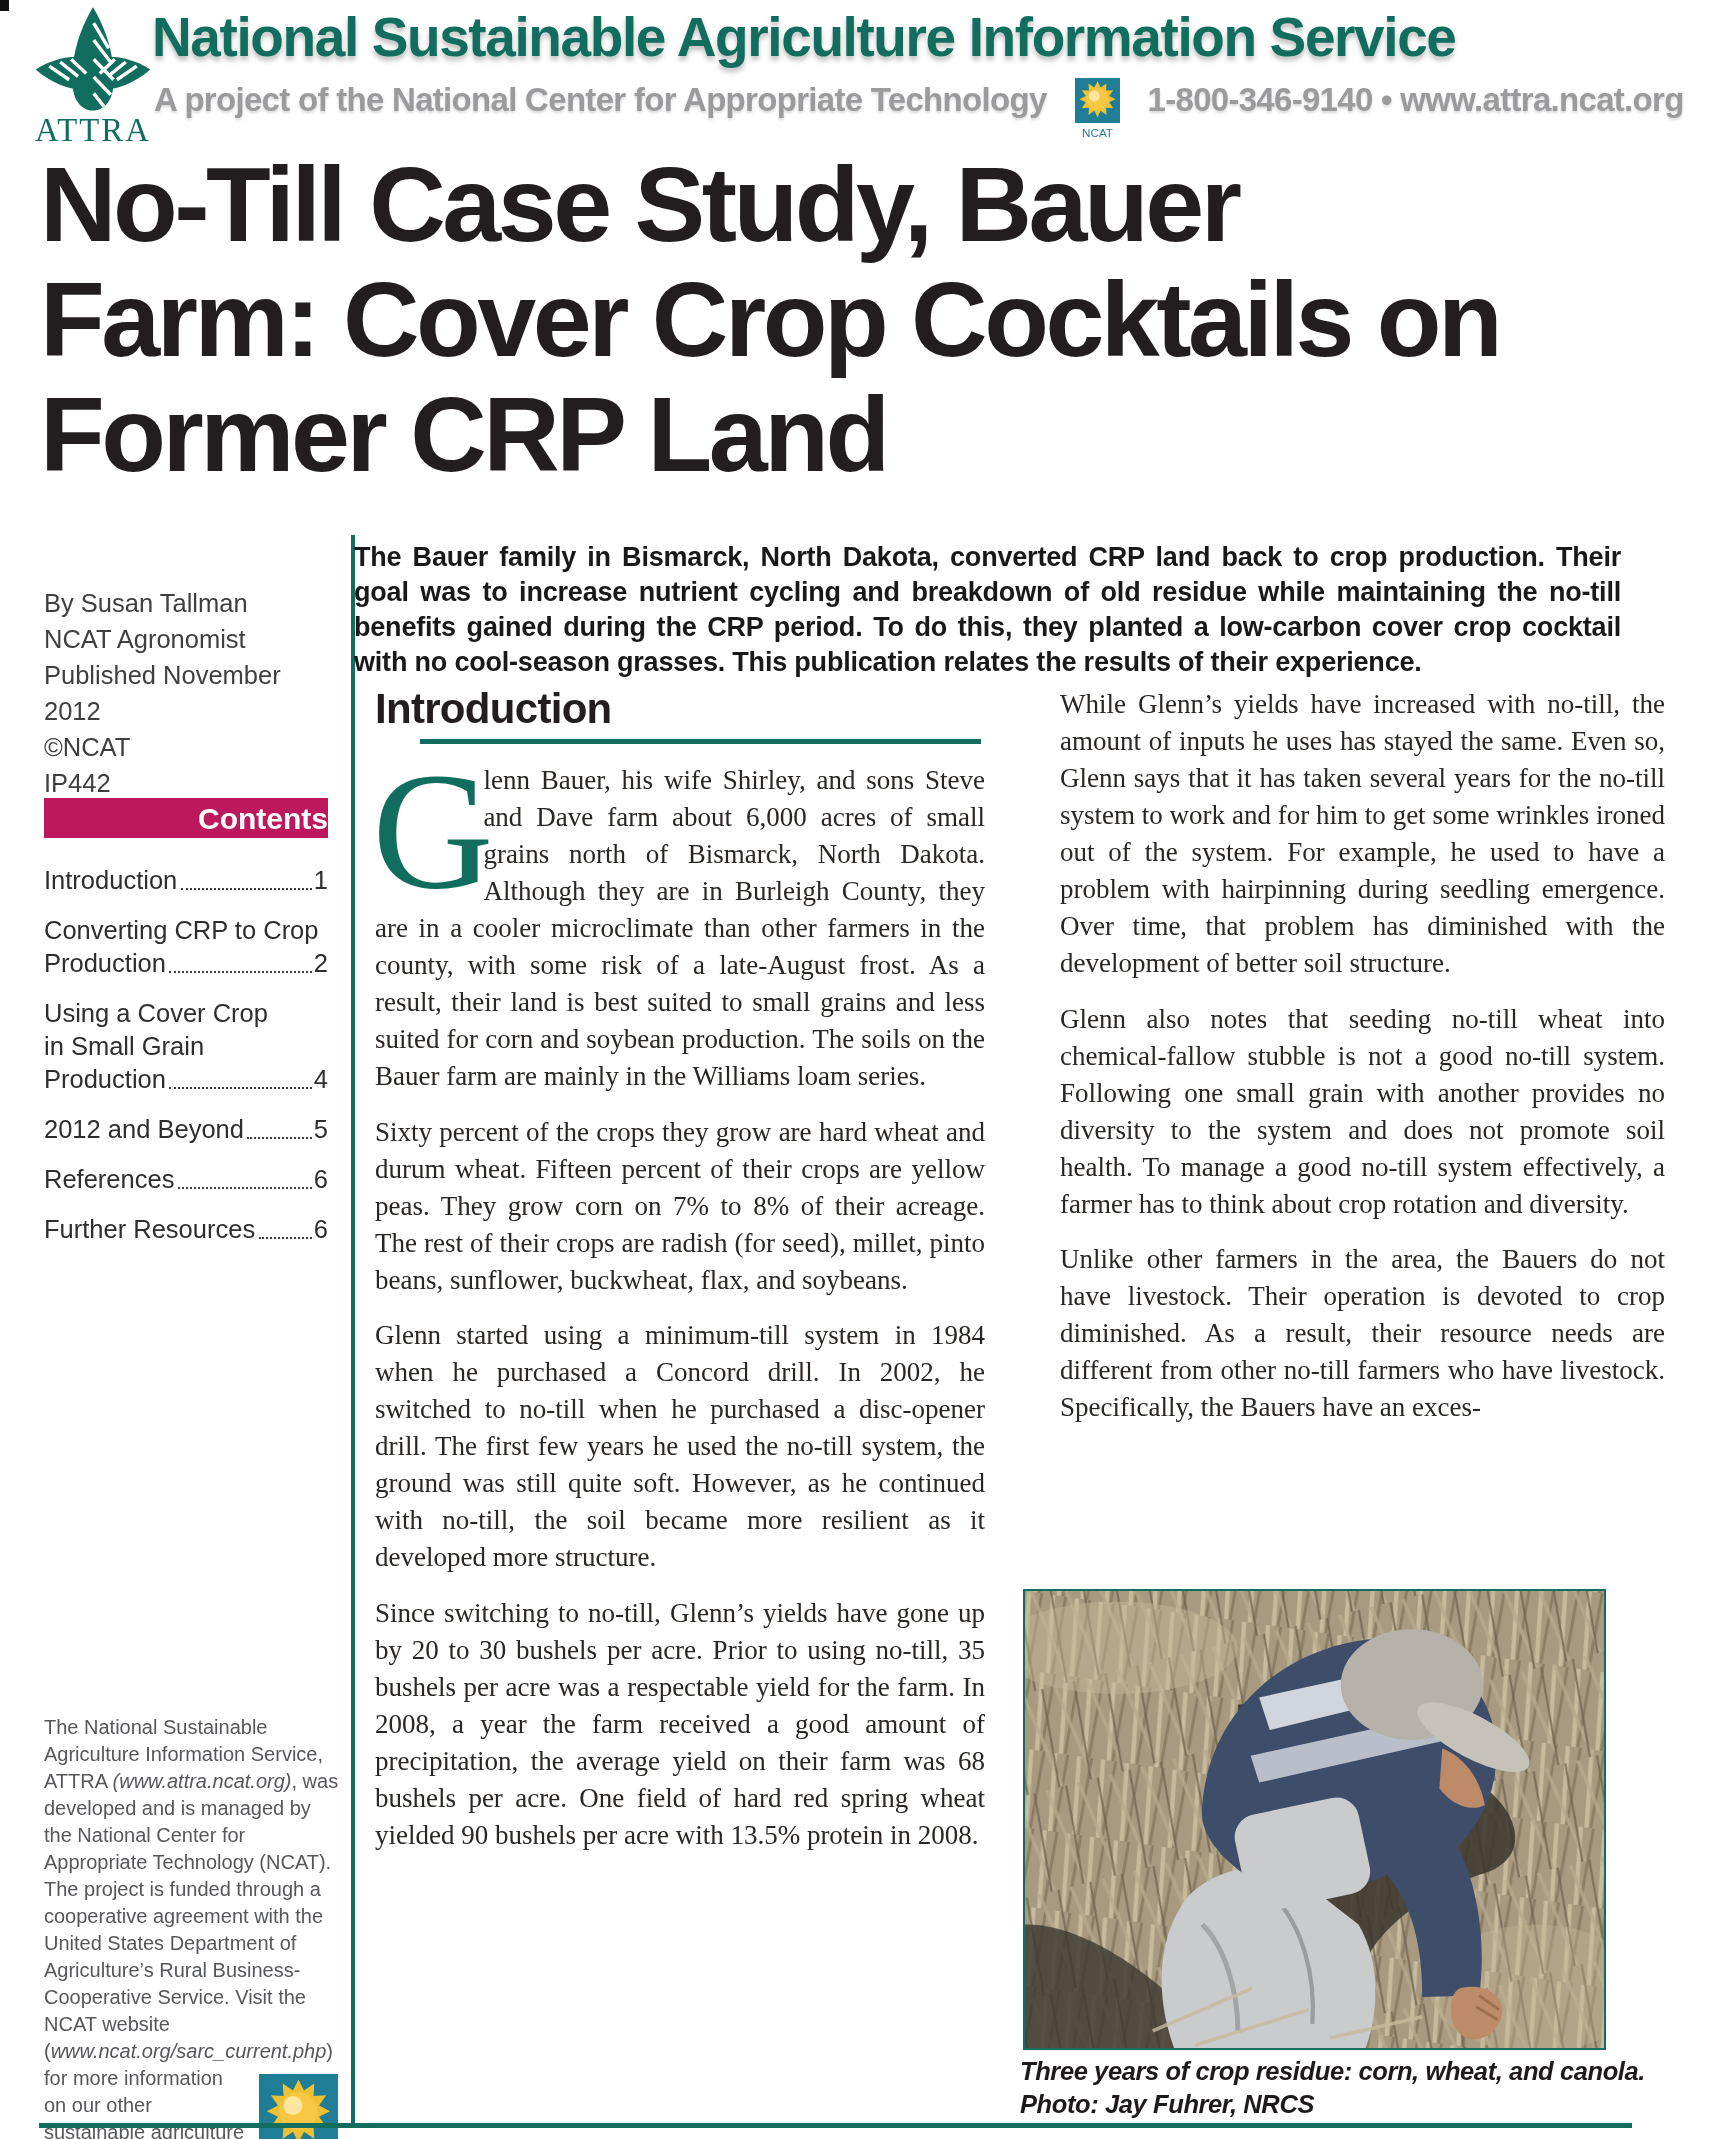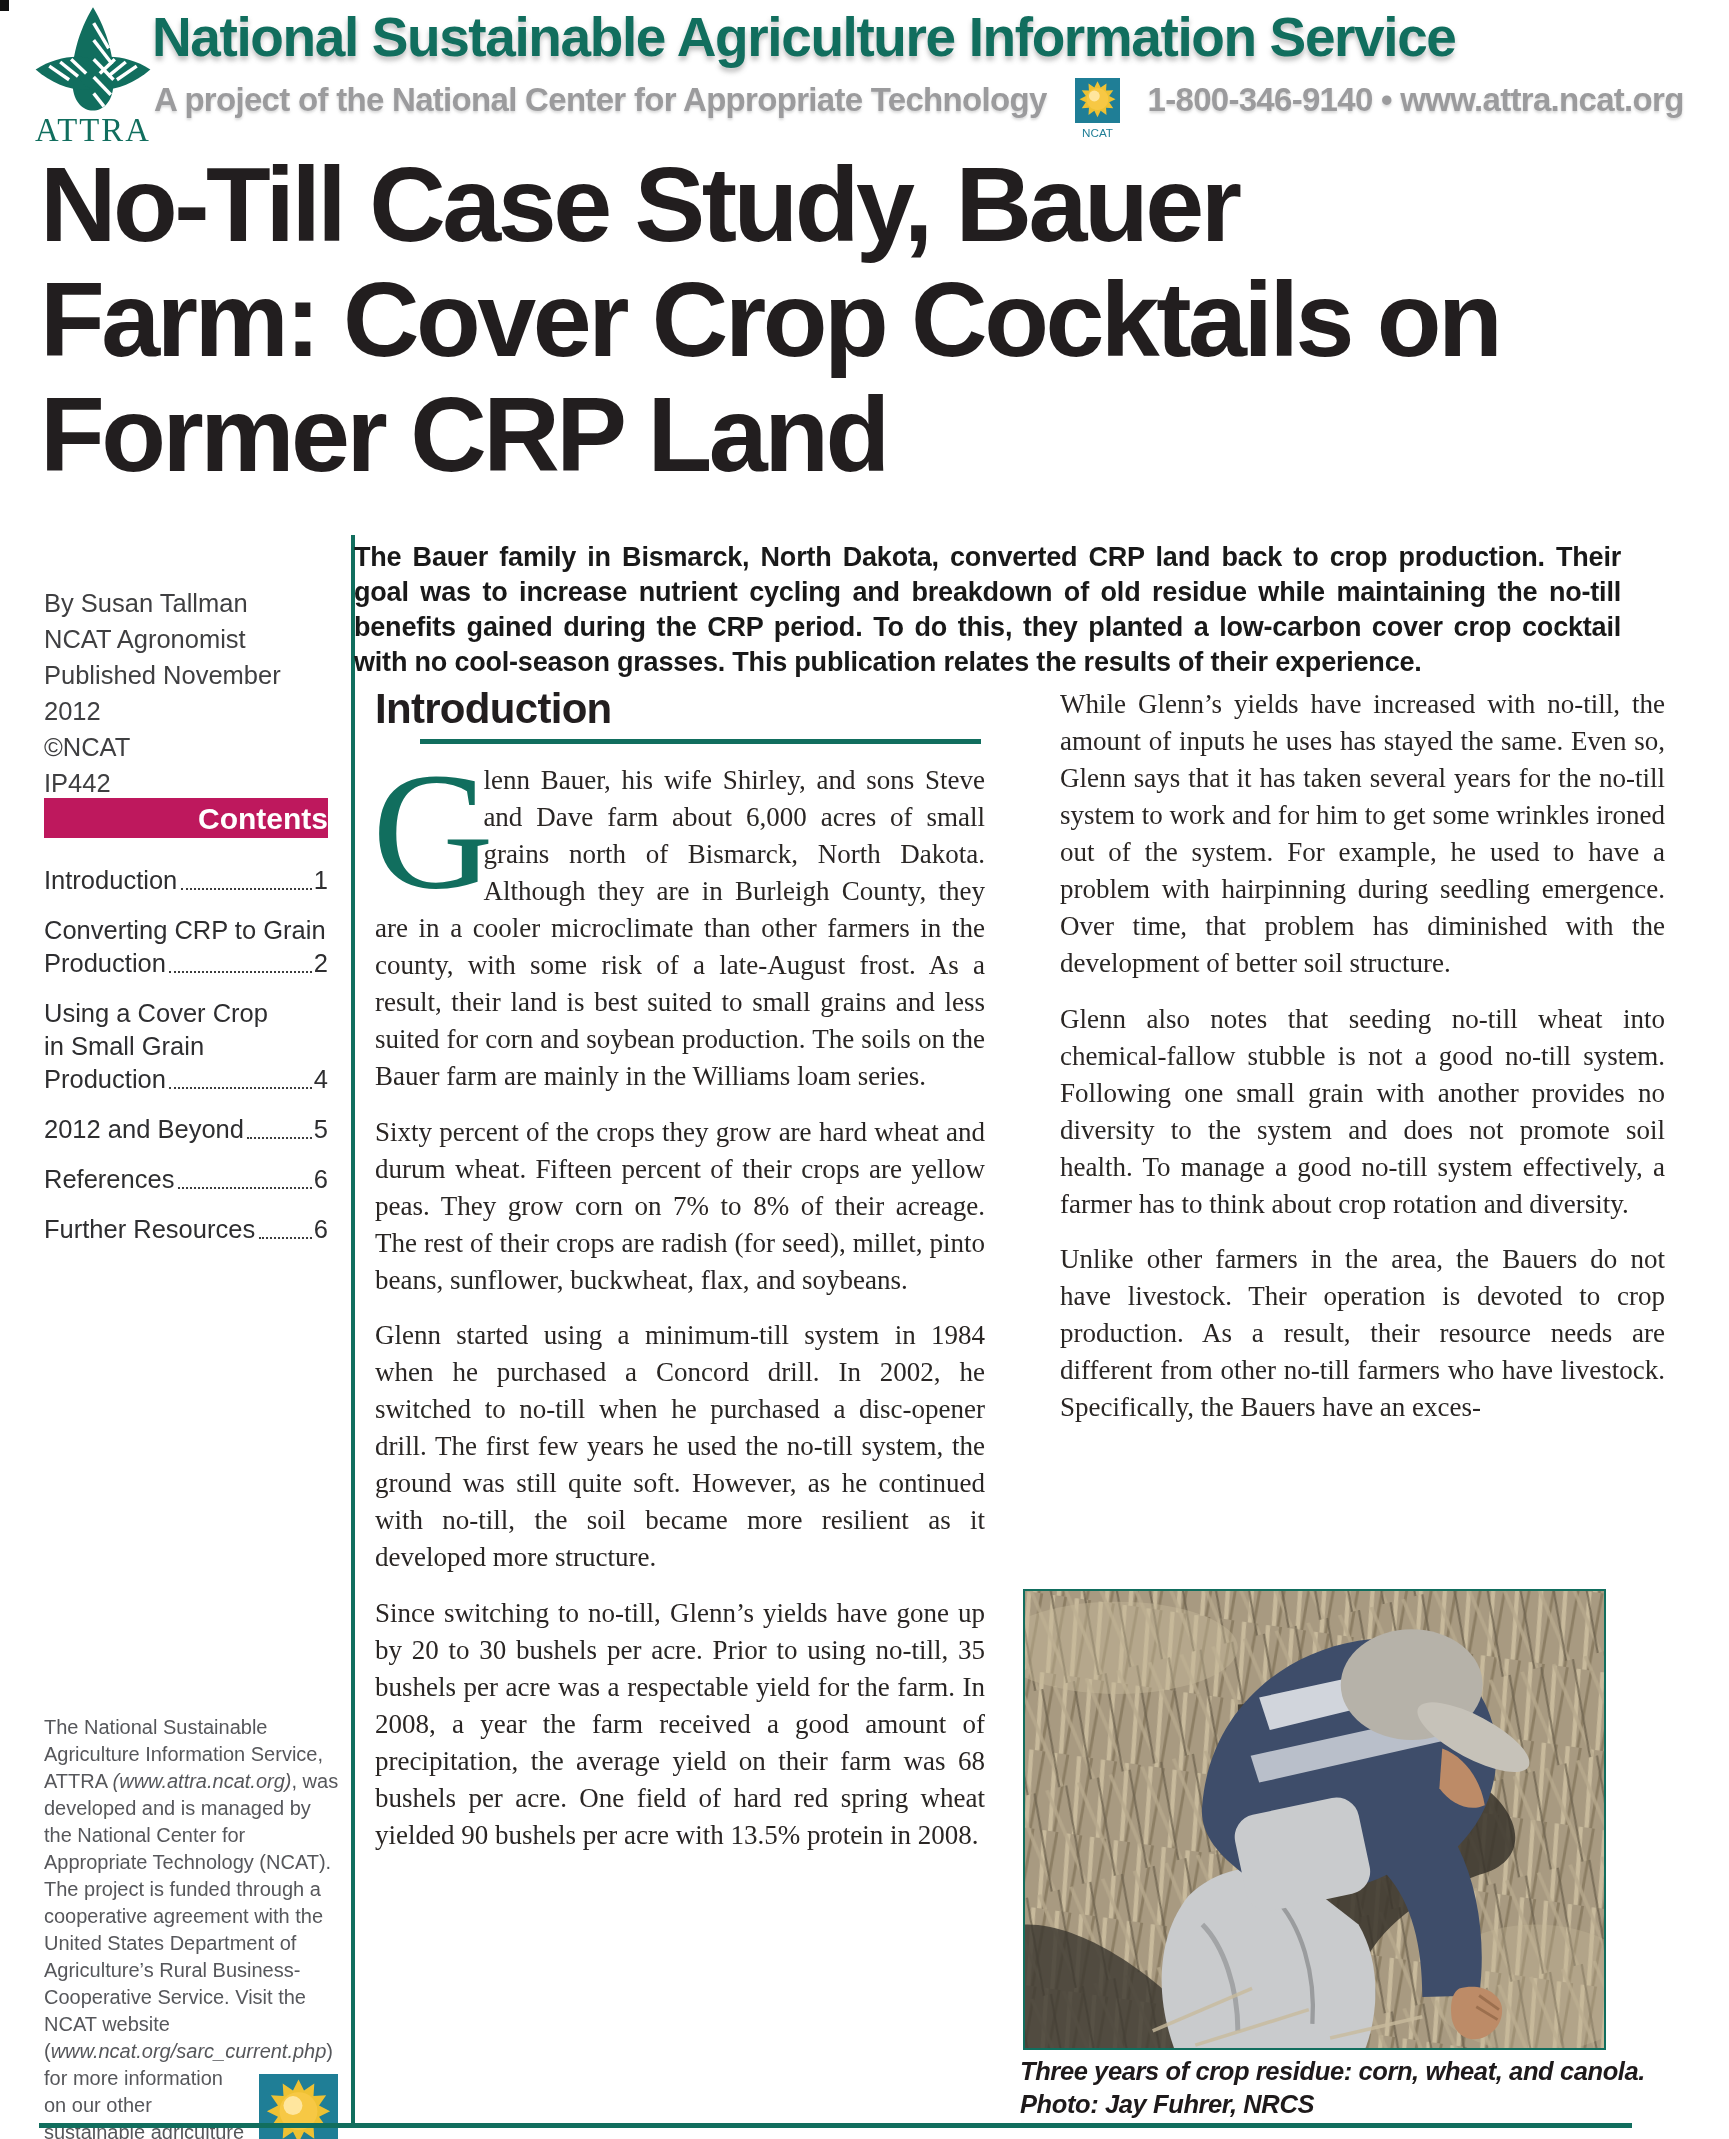--- a/index.html
+++ b/index.html
@@ -136,21 +136,21 @@
     </div>
     <div class="toc">
       <div class="toc-item">
         <div class="toc-row">
             <span>Introduction</span>
             <span class="toc-dots"></span>
             <span>1</span>
           </div>
       </div>
       <div class="toc-item">
-        <div class="toc-pre">Converting CRP to Grain</div>
+        <div class="toc-pre">Converting CRP to Crop</div>
         <div class="toc-row">
             <span>Production</span>
             <span class="toc-dots"></span>
             <span>2</span>
           </div>
       </div>
       <div class="toc-item">
         <div class="toc-pre">Using a Cover Crop</div>
         <div class="toc-pre">in Small Grain</div>
         <div class="toc-row">
@@ -188,21 +188,21 @@
     <div class="head-rule"></div>
     <p><span class="dropcap">G</span><span>lenn Bauer, his wife Shirley, and sons Steve and Dave farm about 6,000 acres of small grains north of Bismarck, North Dakota. Although they are in Burleigh County, they are in a cooler microclimate than other farmers in the county, with some risk of a late-August frost. As a result, their land is best suited to small grains and less suited for corn and soybean production. The soils on the Bauer farm are mainly in the Williams loam series.</span></p>
     <p>Sixty percent of the crops they grow are hard wheat and durum wheat. Fifteen percent of their crops are yellow peas. They grow corn on 7% to 8% of their acreage. The rest of their crops are radish (for seed), millet, pinto beans, sunflower, buckwheat, flax, and soybeans.</p>
     <p>Glenn started using a minimum-till system in 1984 when he purchased a Concord drill. In 2002, he switched to no-till when he purchased a disc-opener drill. The first few years he used the no-till system, the ground was still quite soft. However, as he continued with no-till, the soil became more resilient as it developed more structure.</p>
     <p>Since switching to no-till, Glenn’s yields have gone up by 20 to 30 bushels per acre. Prior to using no-till, 35 bushels per acre was a respectable yield for the farm. In 2008, a year the farm received a good amount of precipitation, the average yield on their farm was 68 bushels per acre. One field of hard red spring wheat yielded 90 bushels per acre with 13.5% protein in 2008.</p>
   </div>
 
   <div class="rightcol col">
     <p>While Glenn’s yields have increased with no-till, the amount of inputs he uses has stayed the same. Even so, Glenn says that it has taken several years for the no-till system to work and for him to get some wrinkles ironed out of the system. For example, he used to have a problem with hairpinning during seedling emergence. Over time, that problem has diminished with the development of better soil structure.</p>
     <p>Glenn also notes that seeding no-till wheat into chemical-fallow stubble is not a good no-till system. Following one small grain with another provides no diversity to the system and does not promote soil health. To manage a good no-till system effectively, a farmer has to think about crop rotation and diversity.</p>
-    <p>Unlike other farmers in the area, the Bauers do not have livestock. Their operation is devoted to crop production. As a result, their resource needs are different from other no-till farmers who have livestock. Specifically, the Bauers have an exces-</p>
+    <p>Unlike other farmers in the area, the Bauers do not have livestock. Their operation is devoted to crop diminished. As a result, their resource needs are different from other no-till farmers who have livestock. Specifically, the Bauers have an exces-</p>
   </div>
 
   <div class="photo">
     <svg viewBox="0 0 816 644" preserveAspectRatio="none">
       <defs>
         <pattern id="g1" width="34" height="110" patternUnits="userSpaceOnUse" patternTransform="rotate(8)">
           <rect width="34" height="110" fill="#a89a81"></rect>
           <path d="M6,0 L14,110" stroke="#c8ba9c" stroke-width="6"></path>
           <path d="M24,0 L20,110" stroke="#8c7e64" stroke-width="4"></path>
         </pattern>

